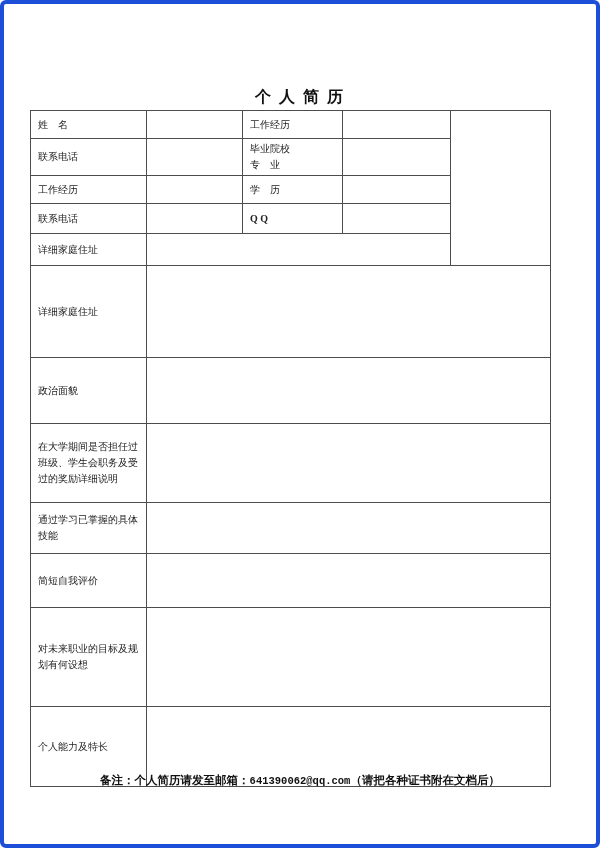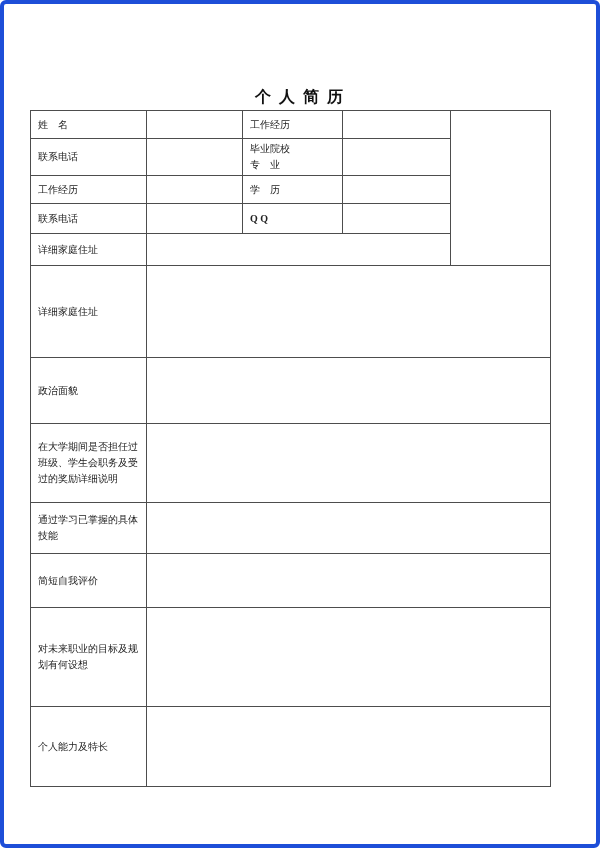--- a/index.html
+++ b/index.html
@@ -142,14 +142,15 @@
         <td>对未来职业的目标及规划有何设想</td>
         <td class="value" colspan="4"></td>
       </tr>
       <tr style="height:80px">
         <td>个人能力及特长</td>
         <td class="value" colspan="4"></td>
       </tr>
     </tbody>
   </table>
 
+  <div class="footer"><span>备注：个人简历请发至邮箱：</span><span class="email">641390062@qq.com</span><span>（请把各种证书附在文档后）</span></div>
 
 </div>
 
 </body></html>

